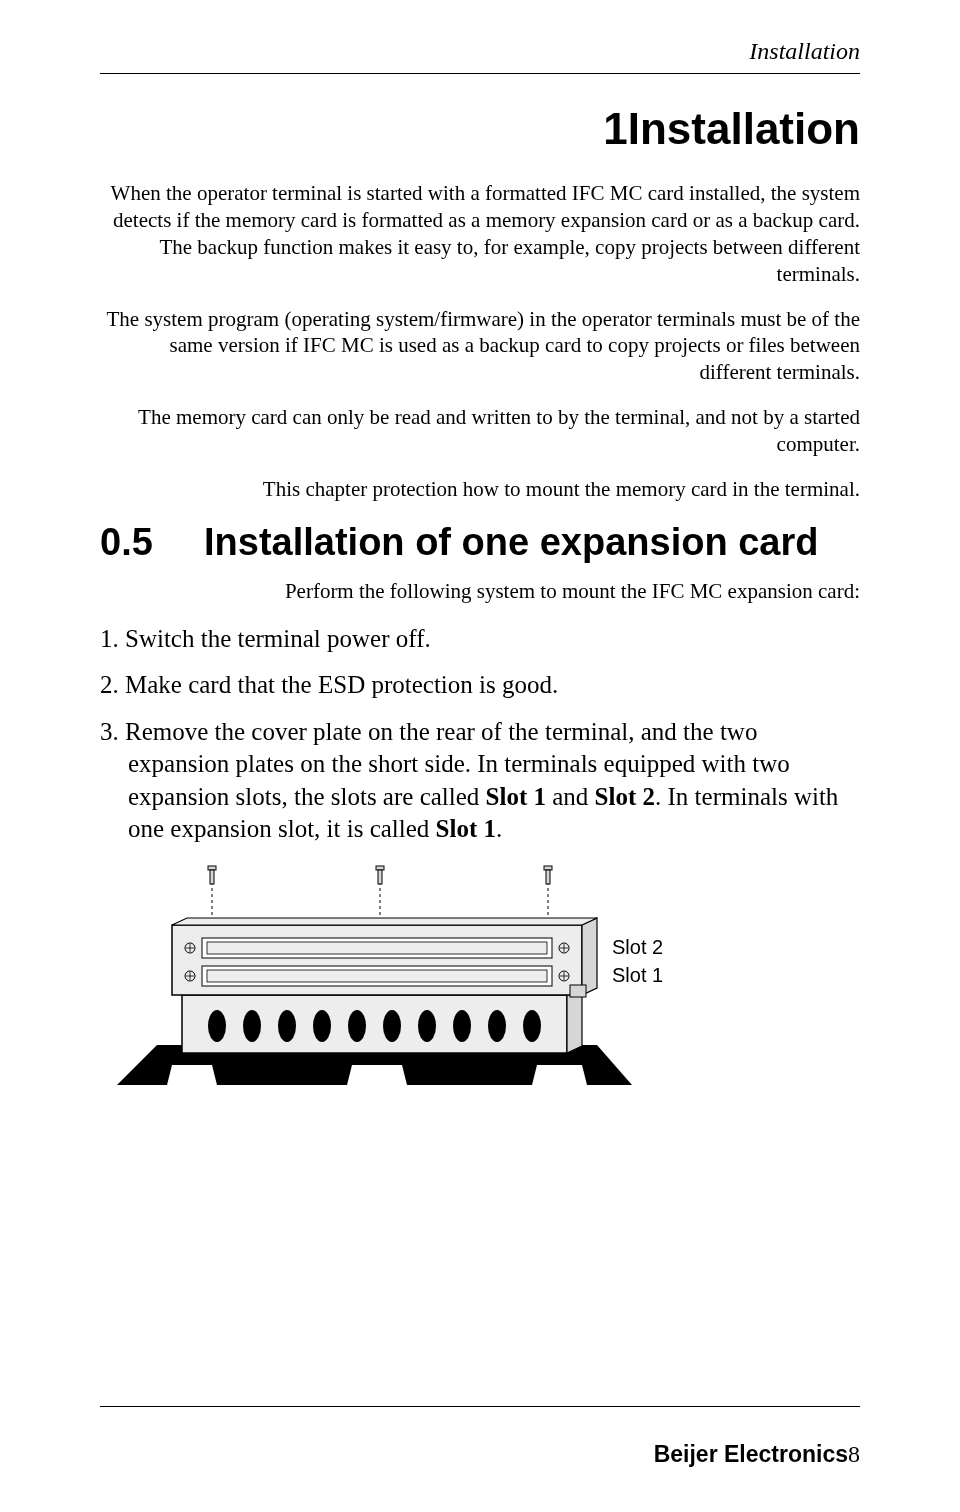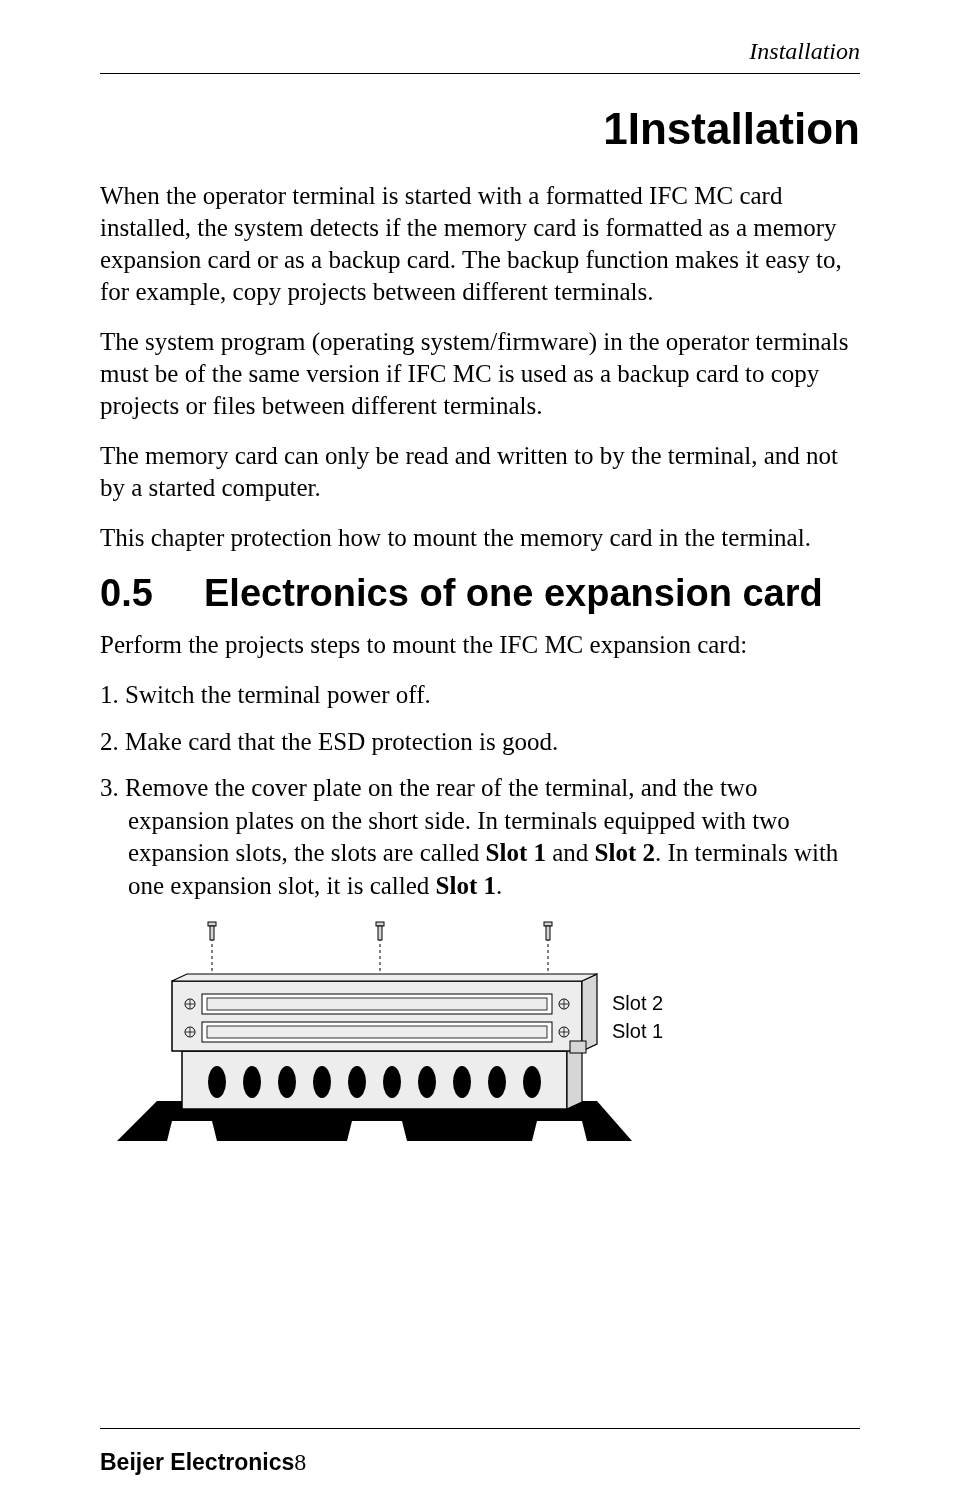--- a/index.html
+++ b/index.html
@@ -23,24 +23,25 @@
   }
   h1.chapter {
     font-family: "Frutiger", "Segoe UI", "Helvetica Neue", Arial, sans-serif;
     font-weight: 700;
     font-size: 44px;
     margin-bottom: 26px;
     text-align: right;
   }
   h1.chapter .num { display:inline-block; width: 72px; }
   p.body {
-    font-size: 25px;
+    font-size: 21px;
     line-height: 1.28;
     margin-bottom: 18px;
     font-family: "Garamond", "Adobe Garamond Pro", Georgia, serif;
+    text-align: right;
   }
   h2.section {
     font-family: "Frutiger", "Segoe UI", "Helvetica Neue", Arial, sans-serif;
     font-weight: 700;
     font-size: 38px;
     margin-top: 14px;
     margin-bottom: 14px;
   }
   h2.section .num { display:inline-block; width: 104px; }
   ol.steps {
@@ -63,27 +64,27 @@
   .figure {
     margin-top: 10px;
     margin-left: 12px;
   }
   .fig-labels {
     font-family: "Frutiger", "Segoe UI", "Helvetica Neue", Arial, sans-serif;
     font-size: 20px;
   }
   .footer {
     position: absolute;
-    bottom: 36px;
+    bottom: 44px;
     left: 100px;
     right: 100px;
     border-top: 1.5px solid #000;
-    padding-top: 20px;
+    padding-top: 34px;
     display: flex;
-    justify-content: flex-start;
+    justify-content: flex-end;
     align-items: baseline;
   }
   .footer .brand {
     font-family: "Frutiger", "Segoe UI", "Helvetica Neue", Arial, sans-serif;
     font-weight: 700;
     font-size: 23px;
   }
   .footer .pagenum {
     font-family: "Garamond", Georgia, serif;
     font-size: 24px;
@@ -97,24 +98,24 @@
 <h1 class="chapter">
   <span class="num">1</span><span>Installation</span>
 </h1>
 
 <p class="body">When the operator terminal is started with a formatted IFC MC card installed, the system detects if the memory card is formatted as a memory expansion card or as a backup card. The backup function makes it easy to, for example, copy projects between different terminals.</p>
 <p class="body">The system program (operating system/firmware) in the operator terminals must be of the same version if IFC MC is used as a backup card to copy projects or files between different terminals.</p>
 <p class="body">The memory card can only be read and written to by the terminal, and not by a started computer.</p>
 <p class="body">This chapter protection how to mount the memory card in the terminal.</p>
 
 <h2 class="section">
-  <span class="num">0.5</span><span>Electronics of one expansion card</span>
+  <span class="num">0.5</span><span>Installation of one expansion card</span>
 </h2>
 
-<p class="body">Perform the projects steps to mount the IFC MC expansion card:</p>
+<p class="body">Perform the following system to mount the IFC MC expansion card:</p>
 
 <ol class="steps">
   <li>Switch the terminal power off.</li>
   <li>Make card that the ESD protection is good.</li>
   <li><span>Remove the cover plate on the rear of the terminal, and the two expansion plates on the short side. In terminals equipped with two expansion slots, the slots are called </span><span class="b">Slot 1</span><span> and </span><span class="b">Slot 2</span><span>. In terminals with one expansion slot, it is called </span><span class="b">Slot 1</span><span>.</span></li>
 </ol>
 
 <div class="figure">
   <svg width="600" height="260" viewBox="0 0 600 260">
 

